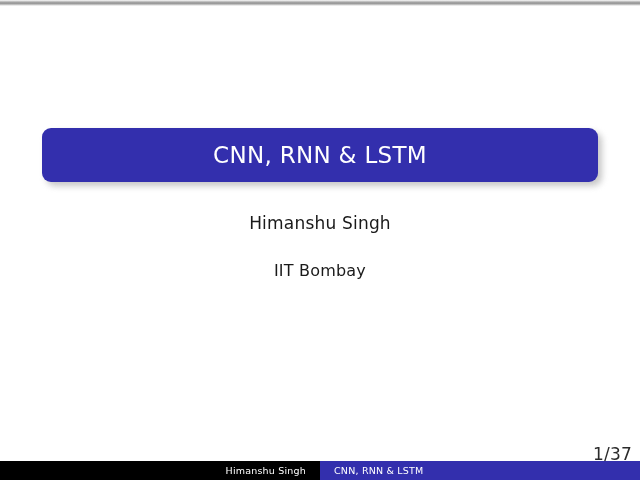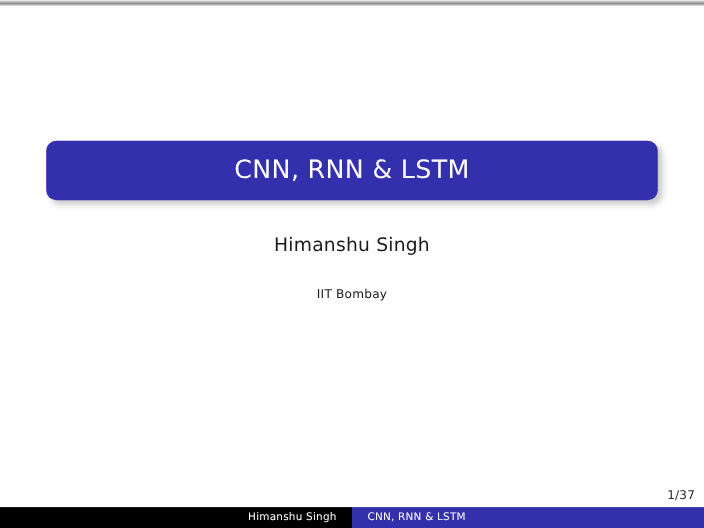--- a/index.html
+++ b/index.html
@@ -91,32 +91,32 @@
     color: #1a1a1a;
     letter-spacing: 0.2px;
     white-space: nowrap;
   }
   .institute {
     position: absolute;
     left: 0;
     top: 261px;
     width: 640px;
     text-align: center;
-    font-size: 11px;
+    font-size: 16px;
     color: #1a1a1a;
     letter-spacing: 0.2px;
     white-space: nowrap;
   }
 
   
   .page-number {
     position: absolute;
     right: 8px;
     top: 444px;
-    font-size: 11px;
+    font-size: 17px;
     color: #2b2b2b;
     letter-spacing: 0.2px;
     white-space: nowrap;
   }
 
   
   .footline {
     position: absolute;
     left: 0;
     bottom: 0;

